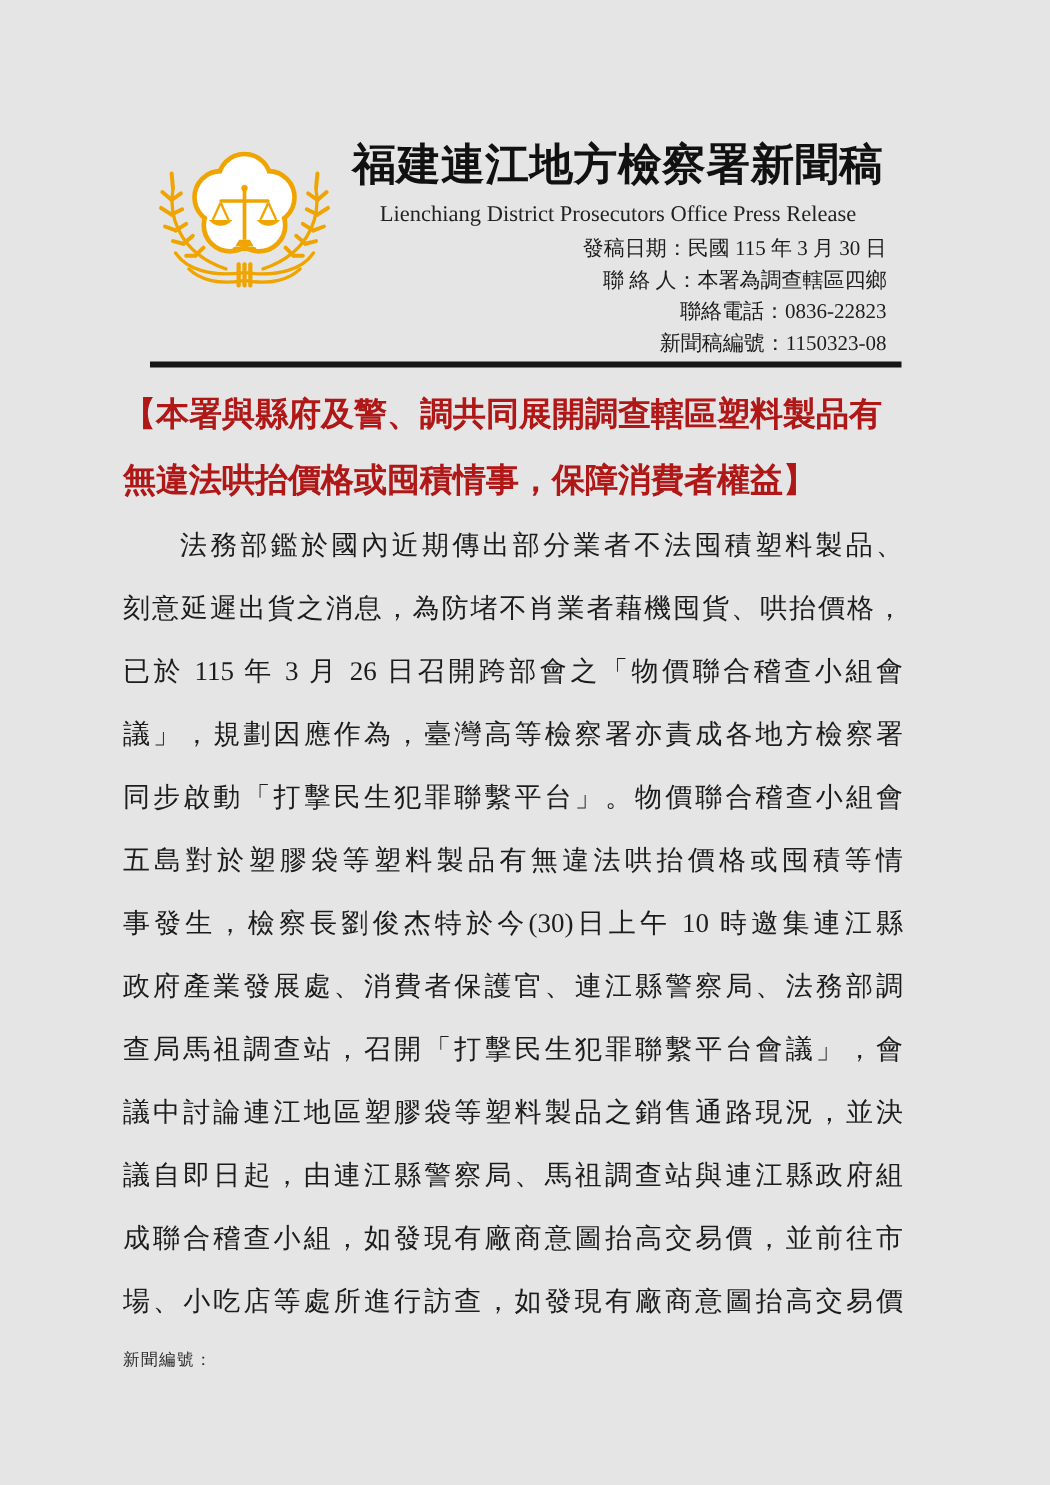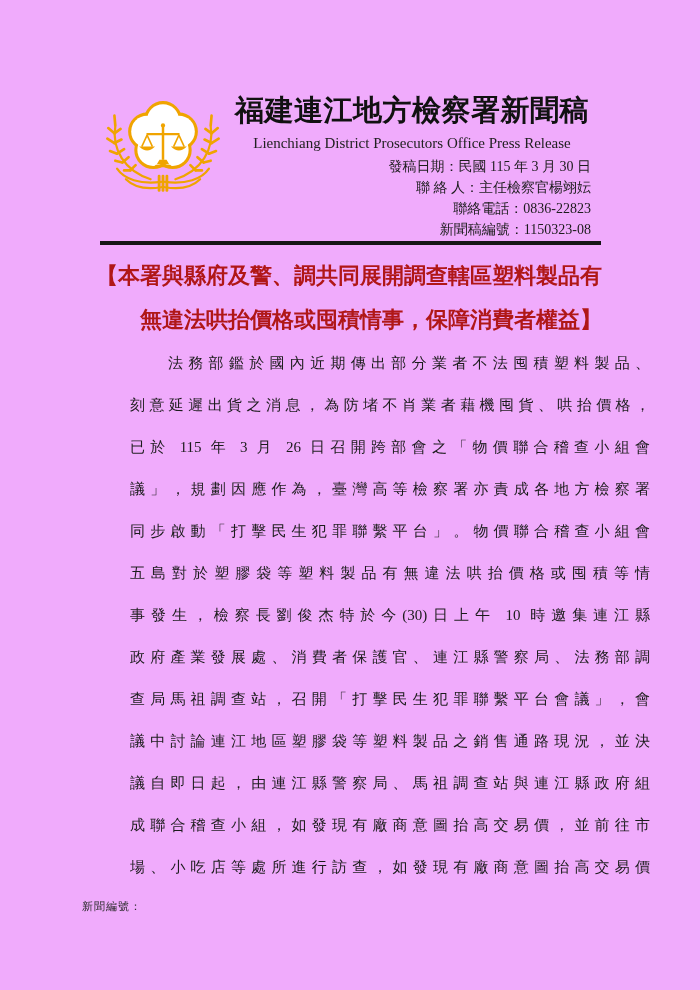--- a/index.html
+++ b/index.html
@@ -1,20 +1,20 @@
 <!DOCTYPE html>
 <html><head>
 <meta charset="utf-8">
 <style>
   html, body { margin: 0; padding: 0; background: #9a9a9a; }
   .page {
     position: relative;
     width: 700px;
     height: 990px;
-    background: #f0abfc;
+    background: #e5e5e5;
     overflow: hidden;
     font-family: "Liberation Serif", "DejaVu Serif", serif;
     color: #1c1c1c;
   }
 
   
   .logo {
     position: absolute;
     left: 100px;
     top: 98px;
@@ -69,39 +69,38 @@
     height: 4px;
     background: #161616;
   }
 
   
   .headline {
     position: absolute;
     left: 82px;
     top: 254px;
     width: 520px;
-    text-align: right;
+    text-align: left;
     color: #B01717;
     font-weight: bold;
   }
   .headline-line {
     font-size: 22px;
     line-height: 44px;
     white-space: nowrap;
   }
 
   
   .doc-body {
     position: absolute;
     left: 82px;
     top: 342px;
     width: 520px;
-    font-size: 15px;
+    font-size: 18px;
     color: #1c1c1c;
-    margin-left: 48px;
   }
   .bline {
     line-height: 42px;
     height: 42px;
     text-align: justify;
     text-align-last: justify;
     overflow: hidden;
   }
   .bline.indent { text-indent: 38px; }
 
@@ -202,21 +201,21 @@
         <rect x="72.8" y="87" width="3.2" height="19" rx="1.4"></rect>
       </g>
     </svg>
   </div>
 
   <div class="masthead">
     <h1 class="title-zh">福建連江地方檢察署新聞稿</h1>
     <div class="title-en">Lienchiang District Prosecutors Office Press Release</div>
     <div class="meta">
       <div class="meta-line">發稿日期：民國 115 年 3 月 30 日</div>
-      <div class="meta-line">聯 絡 人：主任檢察官楊翊妘</div>
+      <div class="meta-line">聯 絡 人：本署為調查轄區四鄉</div>
       <div class="meta-line">聯絡電話：0836-22823</div>
       <div class="meta-line">新聞稿編號：1150323-08</div>
     </div>
   </div>
 
   <div class="rule"></div>
 
   <div class="headline">
     <div class="headline-line">【本署與縣府及警、調共同展開調查轄區塑料製品有</div>
     <div class="headline-line">無違法哄抬價格或囤積情事，保障消費者權益】</div>

